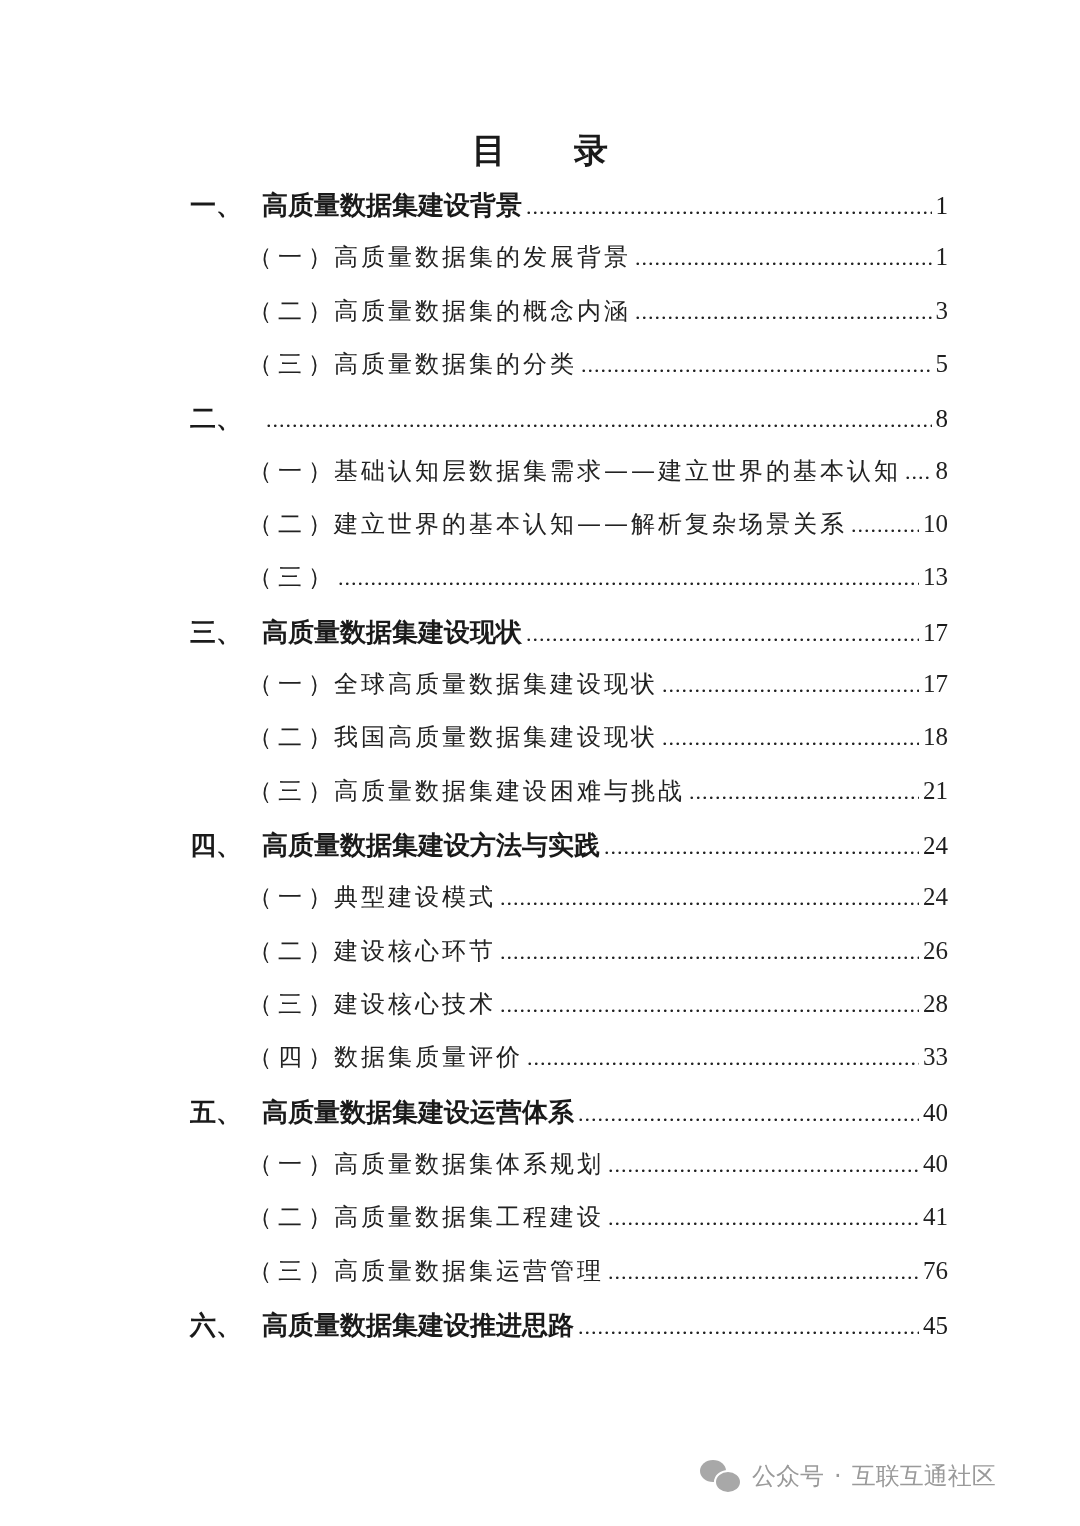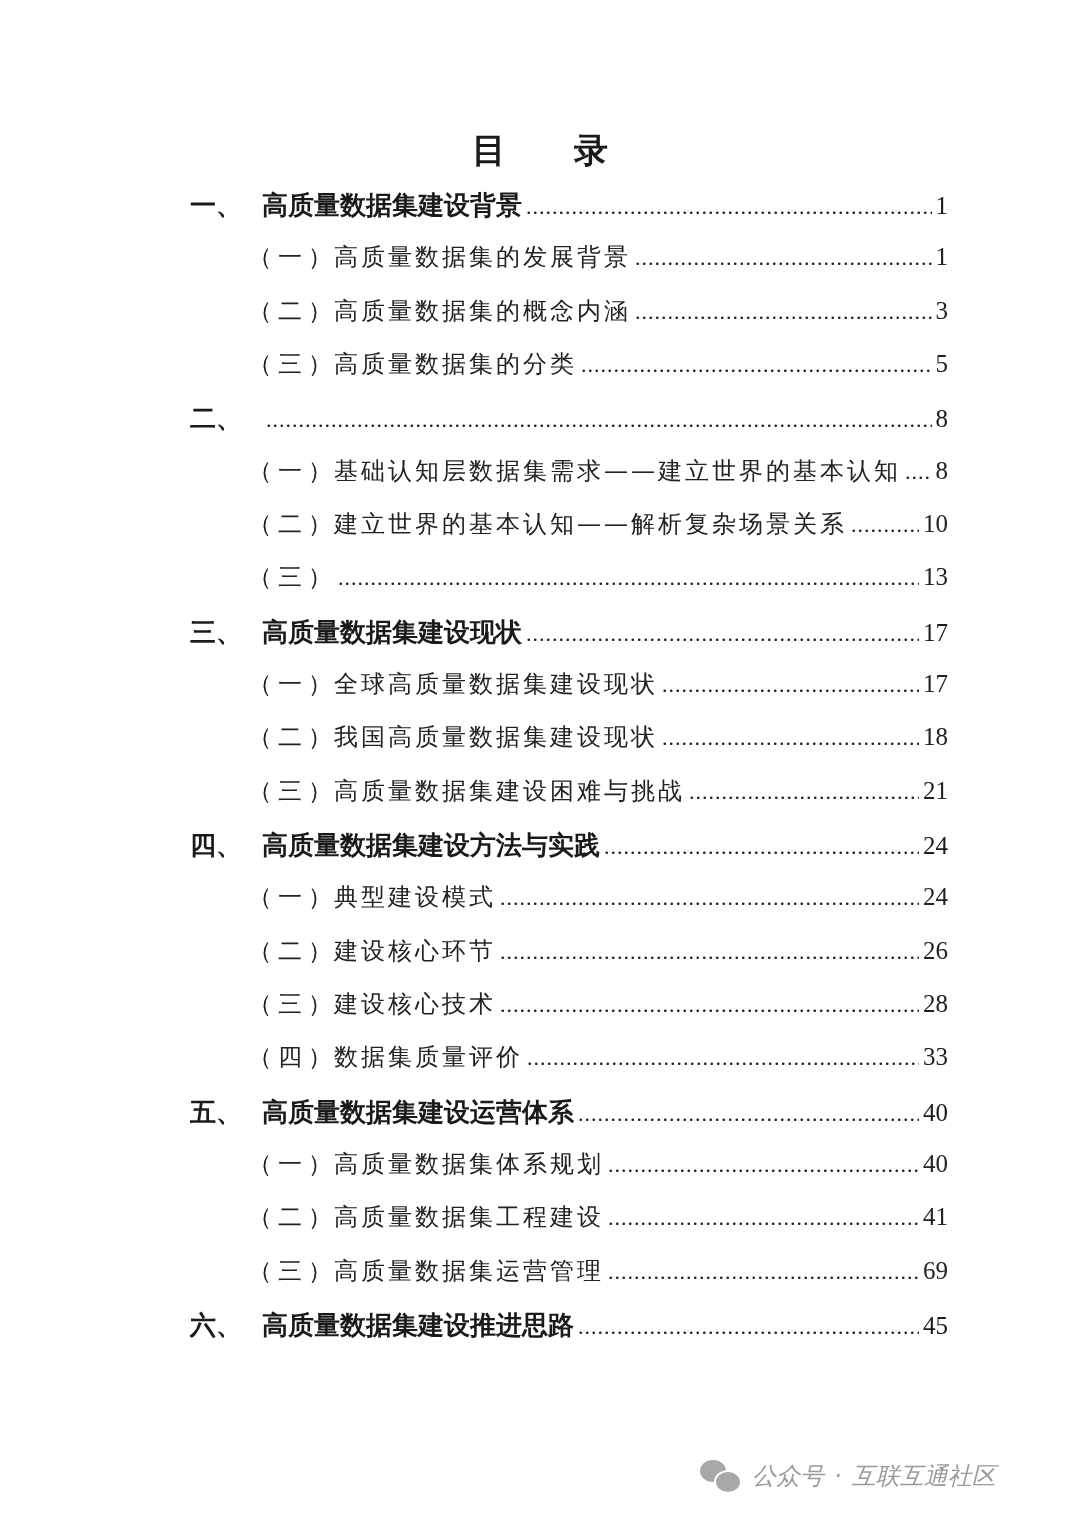--- a/index.html
+++ b/index.html
@@ -12,21 +12,21 @@
   .row.l1 { width: 758px; font-family: "DejaVu Sans", "Liberation Sans", sans-serif; font-size: 26px; font-weight: bold; }
   .row.l2 { left: 58px; width: 700px; font-size: 24px; font-weight: normal; letter-spacing: 3px; color: #222; }
   .num1 { width: 72px; flex: none; }
   .num2 { width: 86px; flex: none; letter-spacing: 6px; }
   .label { flex: none; }
   .leader { flex: 1 1 auto; overflow: hidden; margin: 0 4px; font-family: "Liberation Serif", serif;
             font-weight: normal; letter-spacing: 1px; color: #222; font-size: 22px; }
   .leader::before { content: "........................................................................................................................................................................................................"; }
   .page { flex: none; font-family: "Liberation Serif", serif; font-weight: normal; font-size: 25px; letter-spacing: 0; }
   .footer { position: absolute; top: 1460px; left: 700px; display: flex; align-items: center;
-            font-family: "DejaVu Sans", "Liberation Sans", sans-serif; font-size: 24px; color: #9a9a9a; font-style: italic; }
+            font-family: "DejaVu Sans", "Liberation Sans", sans-serif; font-size: 24px; color: #9a9a9a; }
   .wechat { width: 40px; height: 32px; position: relative; margin-right: 12px; }
   .wechat .b1 { position: absolute; left: 0; top: 0; width: 26px; height: 22px; border-radius: 50%; background: #a8a8a8; }
   .wechat .b2 { position: absolute; left: 14px; top: 10px; width: 24px; height: 20px; border-radius: 50%; background: #a8a8a8; border: 2px solid #fff; }
   .sep { margin: 0 10px; }
 </style>
 </head>
 <body>
 
 <div class="title">目 录</div>
 
@@ -147,21 +147,21 @@
   <div class="row l2" style="top:1013px">
     <span class="num2">（二）</span>
     <span class="label">高质量数据集工程建设</span>
     <span class="leader"></span>
     <span class="page">41</span>
   </div>
   <div class="row l2" style="top:1067px">
     <span class="num2">（三）</span>
     <span class="label">高质量数据集运营管理</span>
     <span class="leader"></span>
-    <span class="page">69</span>
+    <span class="page">76</span>
   </div>
   <div class="row l1" style="top:1120px">
     <span class="num1">六、</span>
     <span class="label">高质量数据集建设推进思路</span>
     <span class="leader"></span>
     <span class="page">45</span>
   </div>
 </div>
 
 <div class="footer">

